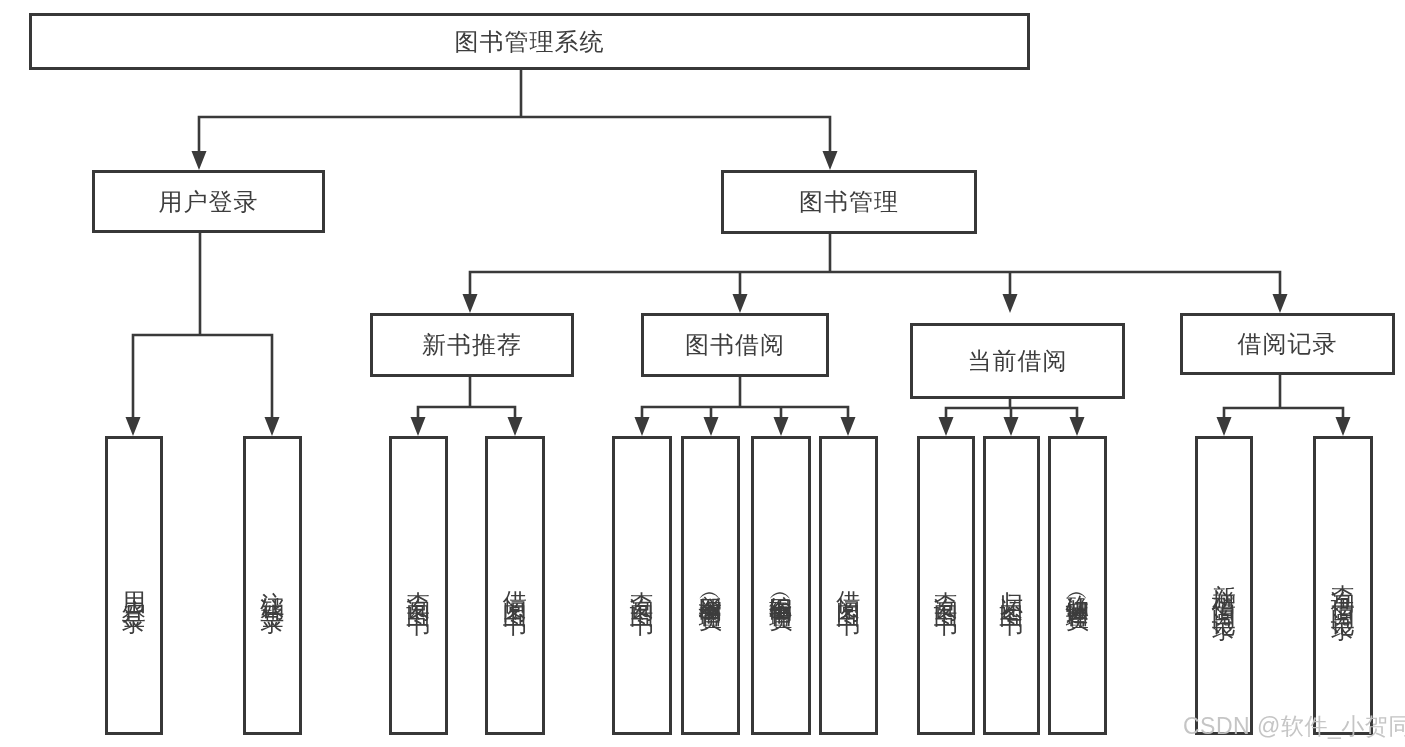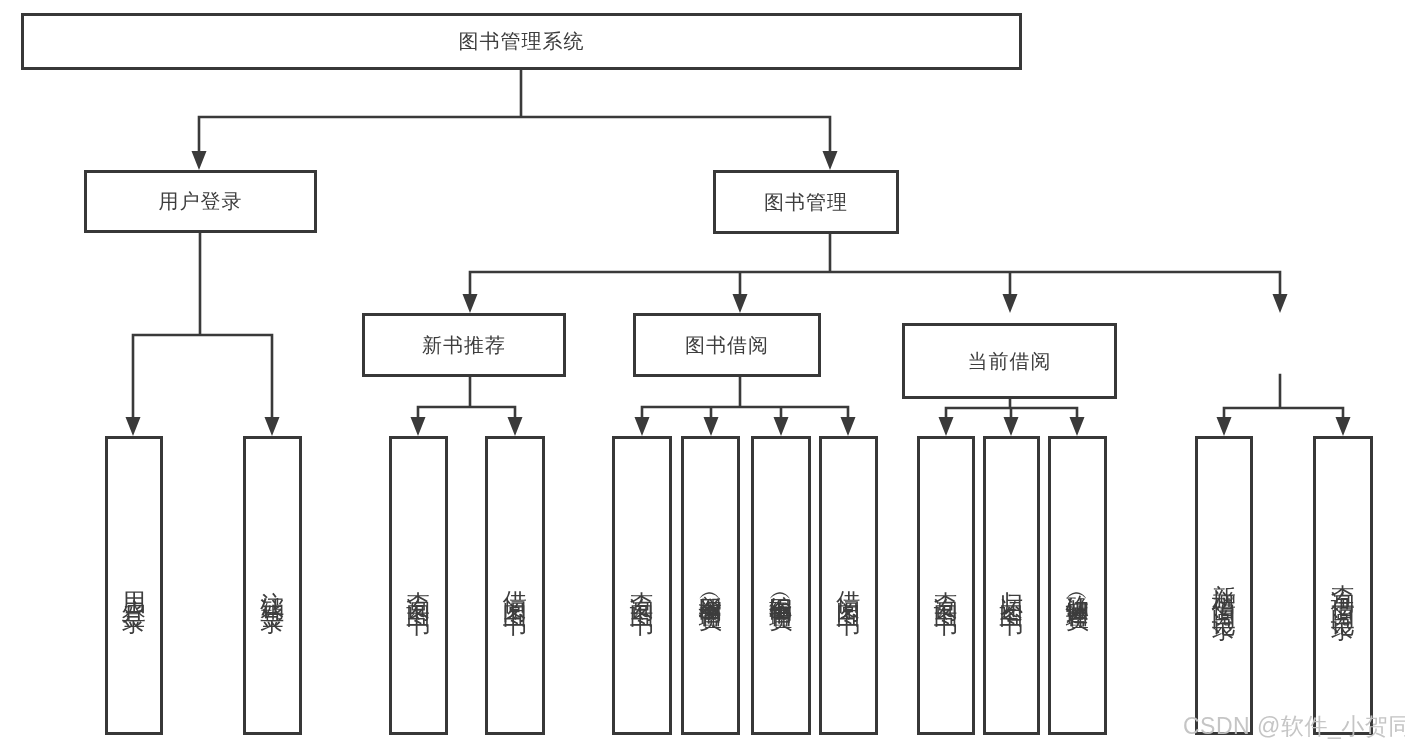--- a/index.html
+++ b/index.html
@@ -7,21 +7,21 @@
     position:relative; width:1405px; height:747px; background:#ffffff;
     font-family:"Liberation Sans","DejaVu Sans",sans-serif; overflow:hidden;
   }
   .connectors { position:absolute; left:0; top:0; width:1405px; height:747px; }
   .node {
     position:absolute; box-sizing:border-box; background:#ffffff;
     border:3px solid #383838; color:#3d3d3d;
     display:flex; align-items:center; justify-content:center;
     text-align:center; line-height:1.15;
   }
-  .hnode { font-size:20px; letter-spacing:1px; white-space:nowrap; }
+  .hnode { font-size:24px; letter-spacing:1px; white-space:nowrap;margin-left:8px; }
   .vnode {
     writing-mode:vertical-rl; text-orientation:mixed;
     font-size:24px; letter-spacing:7px; overflow:hidden;
   }
   .vnode.tight { letter-spacing:2px; font-size:23px; }
   .watermark {
     position:absolute; left:1183px; top:711px; z-index:5;
     font-size:23px; color:rgba(194,194,194,0.95);
     letter-spacing:0.5px; white-space:nowrap;
   }
@@ -49,25 +49,26 @@
           M634.5,417 L649.5,417 L642,436 Z  M703.5,417 L718.5,417 L711,436 Z
           M773.5,417 L788.5,417 L781,436 Z  M840.5,417 L855.5,417 L848,436 Z
           M938.5,417 L953.5,417 L946,436 Z  M1003.5,417 L1018.5,417 L1011,436 Z
           M1069.5,417 L1084.5,417 L1077,436 Z
           M1216.5,417 L1231.5,417 L1224,436 Z  M1335.5,417 L1350.5,417 L1343,436 Z"></path>
   </svg>
 
   <div class="node hnode" style="left:21px;top:13px;width:1001px;height:57px">图书管理系统</div>
 
   <div class="node hnode" style="left:84px;top:170px;width:233px;height:63px">用户登录</div>
-  <div class="node hnode" style="left:713px;top:170px;width:186px;height:64px">图书管理</div>
+  <div class="node hnode" style="left:713px;top:170px;width:256px;height:64px">图书管理</div>
 
   <div class="node hnode" style="left:362px;top:313px;width:204px;height:64px">新书推荐</div>
   <div class="node hnode" style="left:633px;top:313px;width:188px;height:64px">图书借阅</div>
   <div class="node hnode" style="left:902px;top:323px;width:215px;height:76px">当前借阅</div>
+  <div class="node hnode" style="left:1172px;top:313px;width:215px;height:62px">借阅记录</div>
 
   <div class="node vnode" style="left:105px;top:436px;width:58px;height:299px">用户登录</div>
   <div class="node vnode" style="left:243px;top:436px;width:59px;height:299px">注销登录</div>
 
   <div class="node vnode" style="left:389px;top:436px;width:59px;height:299px">查询图书</div>
   <div class="node vnode" style="left:485px;top:436px;width:60px;height:299px">借阅图书</div>
 
   <div class="node vnode" style="left:612px;top:436px;width:60px;height:299px">查询图书</div>
   <div class="node vnode tight" style="left:681px;top:436px;width:59px;height:299px">新增图书（管理员）</div>
   <div class="node vnode tight" style="left:751px;top:436px;width:60px;height:299px">编辑图书（管理员）</div>

